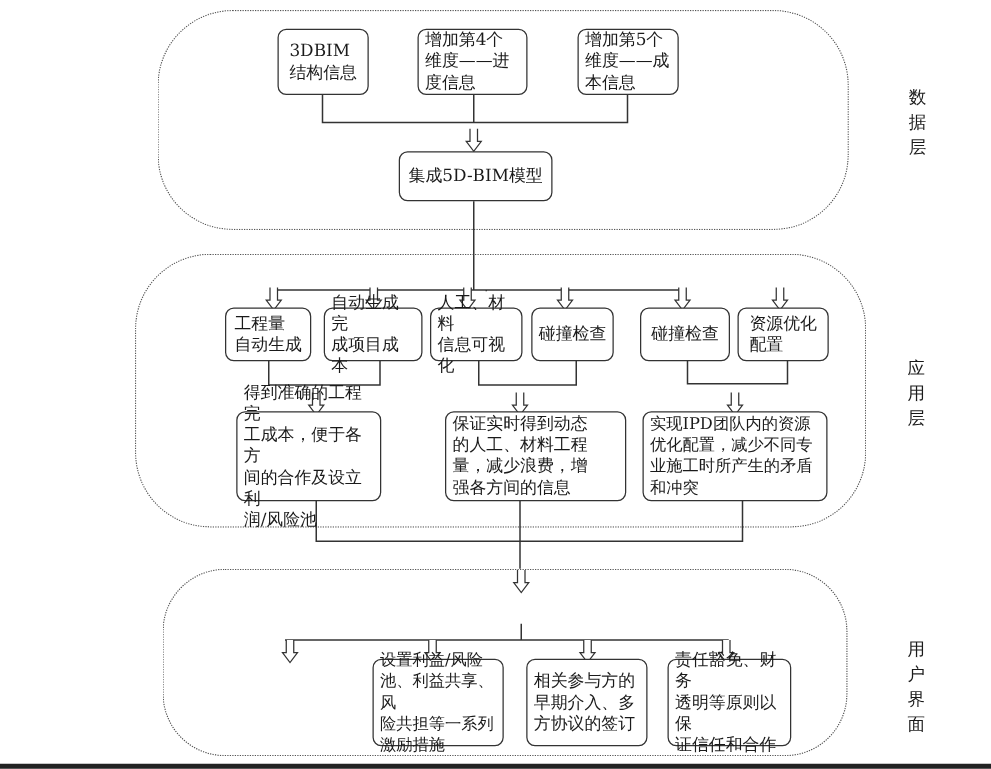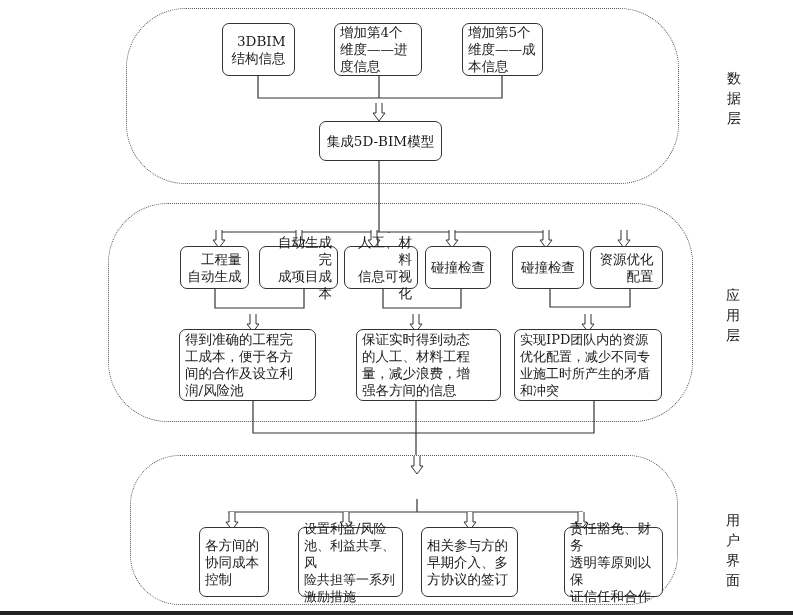--- a/index.html
+++ b/index.html
@@ -6,21 +6,21 @@
   body { width: 793px; height: 615px; position: relative; overflow: hidden;
          font-family: "DejaVu Serif", "Liberation Serif", serif; color: #1a1a1a; }
   #diagram { position: absolute; left: 0; top: 0; width: 793px; height: 615px; }
   .layer {
     position: absolute; border: 1.5px dotted #555; border-radius: 60px;
     box-sizing: border-box;
   }
   .box {
     position: absolute; box-sizing: border-box; border: 1.4px solid #333;
     border-radius: 7px; background: #fff; font-size: 13.5px; line-height: 17px;
-    display: flex; align-items: center; justify-content: center; text-align: right;
+    display: flex; align-items: center; justify-content: center; text-align: left;
     padding: 2px 5px; white-space: pre-line;
   }
   .box.left { text-align: left; justify-content: flex-start; }
   .side-label {
     position: absolute; font-size: 14px; line-height: 20px; width: 16px;
     text-align: center; word-break: break-all; white-space: pre-line;
   }
   .bottom-rule { position: absolute; left: 0; right: 0; top: 611px; height: 4px; background: #222; }
   svg.lines { position: absolute; left: 0; top: 0; }
 </style>
@@ -94,47 +94,44 @@
 自动生成</div>
   <div class="box" style="left:259px; top:246px; width:79px; height:43px;">自动生成完
 成项目成本</div>
   <div class="box" style="left:344px; top:246px; width:74px; height:43px;">人工、材料
 信息可视化</div>
   <div class="box" style="left:425px; top:246px; width:66px; height:43px;">碰撞检查</div>
   <div class="box" style="left:512px; top:246px; width:72px; height:43px;">碰撞检查</div>
   <div class="box" style="left:590px; top:246px; width:73px; height:43px;">资源优化
 配置</div>
 
-  <div class="box left" style="left:179px; top:329px; width:137px; height:72px;">得到准确的工程完
+  <div class="box left" style="left:189px; top:329px; width:116px; height:72px;">得到准确的工程完
 工成本，便于各方
 间的合作及设立利
 润/风险池</div>
   <div class="box left" style="left:356px; top:329px; width:145px; height:72px;">保证实时得到动态
 的人工、材料工程
 量，减少浪费，增
 强各方间的信息</div>
   <div class="box left" style="left:514px; top:329px; width:148px; height:72px; font-size:13px;">实现IPD团队内的资源
 优化配置，减少不同专
 业施工时所产生的矛盾
 和冲突</div>
   <div class="side-label" style="left:725px; top:285px;">应
 用
 层</div>
 
-  <div class="box left" style="left:199px; top:527px; width:70px; height:70px;">各方间的
-协同成本
-控制</div>
   <div class="box left" style="left:298px; top:527px; width:105px; height:70px; font-size:13px;">设置利益/风险
 池、利益共享、风
 险共担等一系列
 激励措施</div>
   <div class="box left" style="left:421px; top:527px; width:97px; height:70px;">相关参与方的
 早期介入、多
 方协议的签订</div>
-  <div class="box left" style="left:564px; top:527px; width:99px; height:70px;">责任豁免、财务
+  <div class="box left" style="left:534px; top:527px; width:99px; height:70px;">责任豁免、财务
 透明等原则以保
 证信任和合作</div>
   <div class="side-label" style="left:725px; top:510px;">用
 户
 界
 面</div>
 
   <div class="bottom-rule"></div>
 </div>
 

